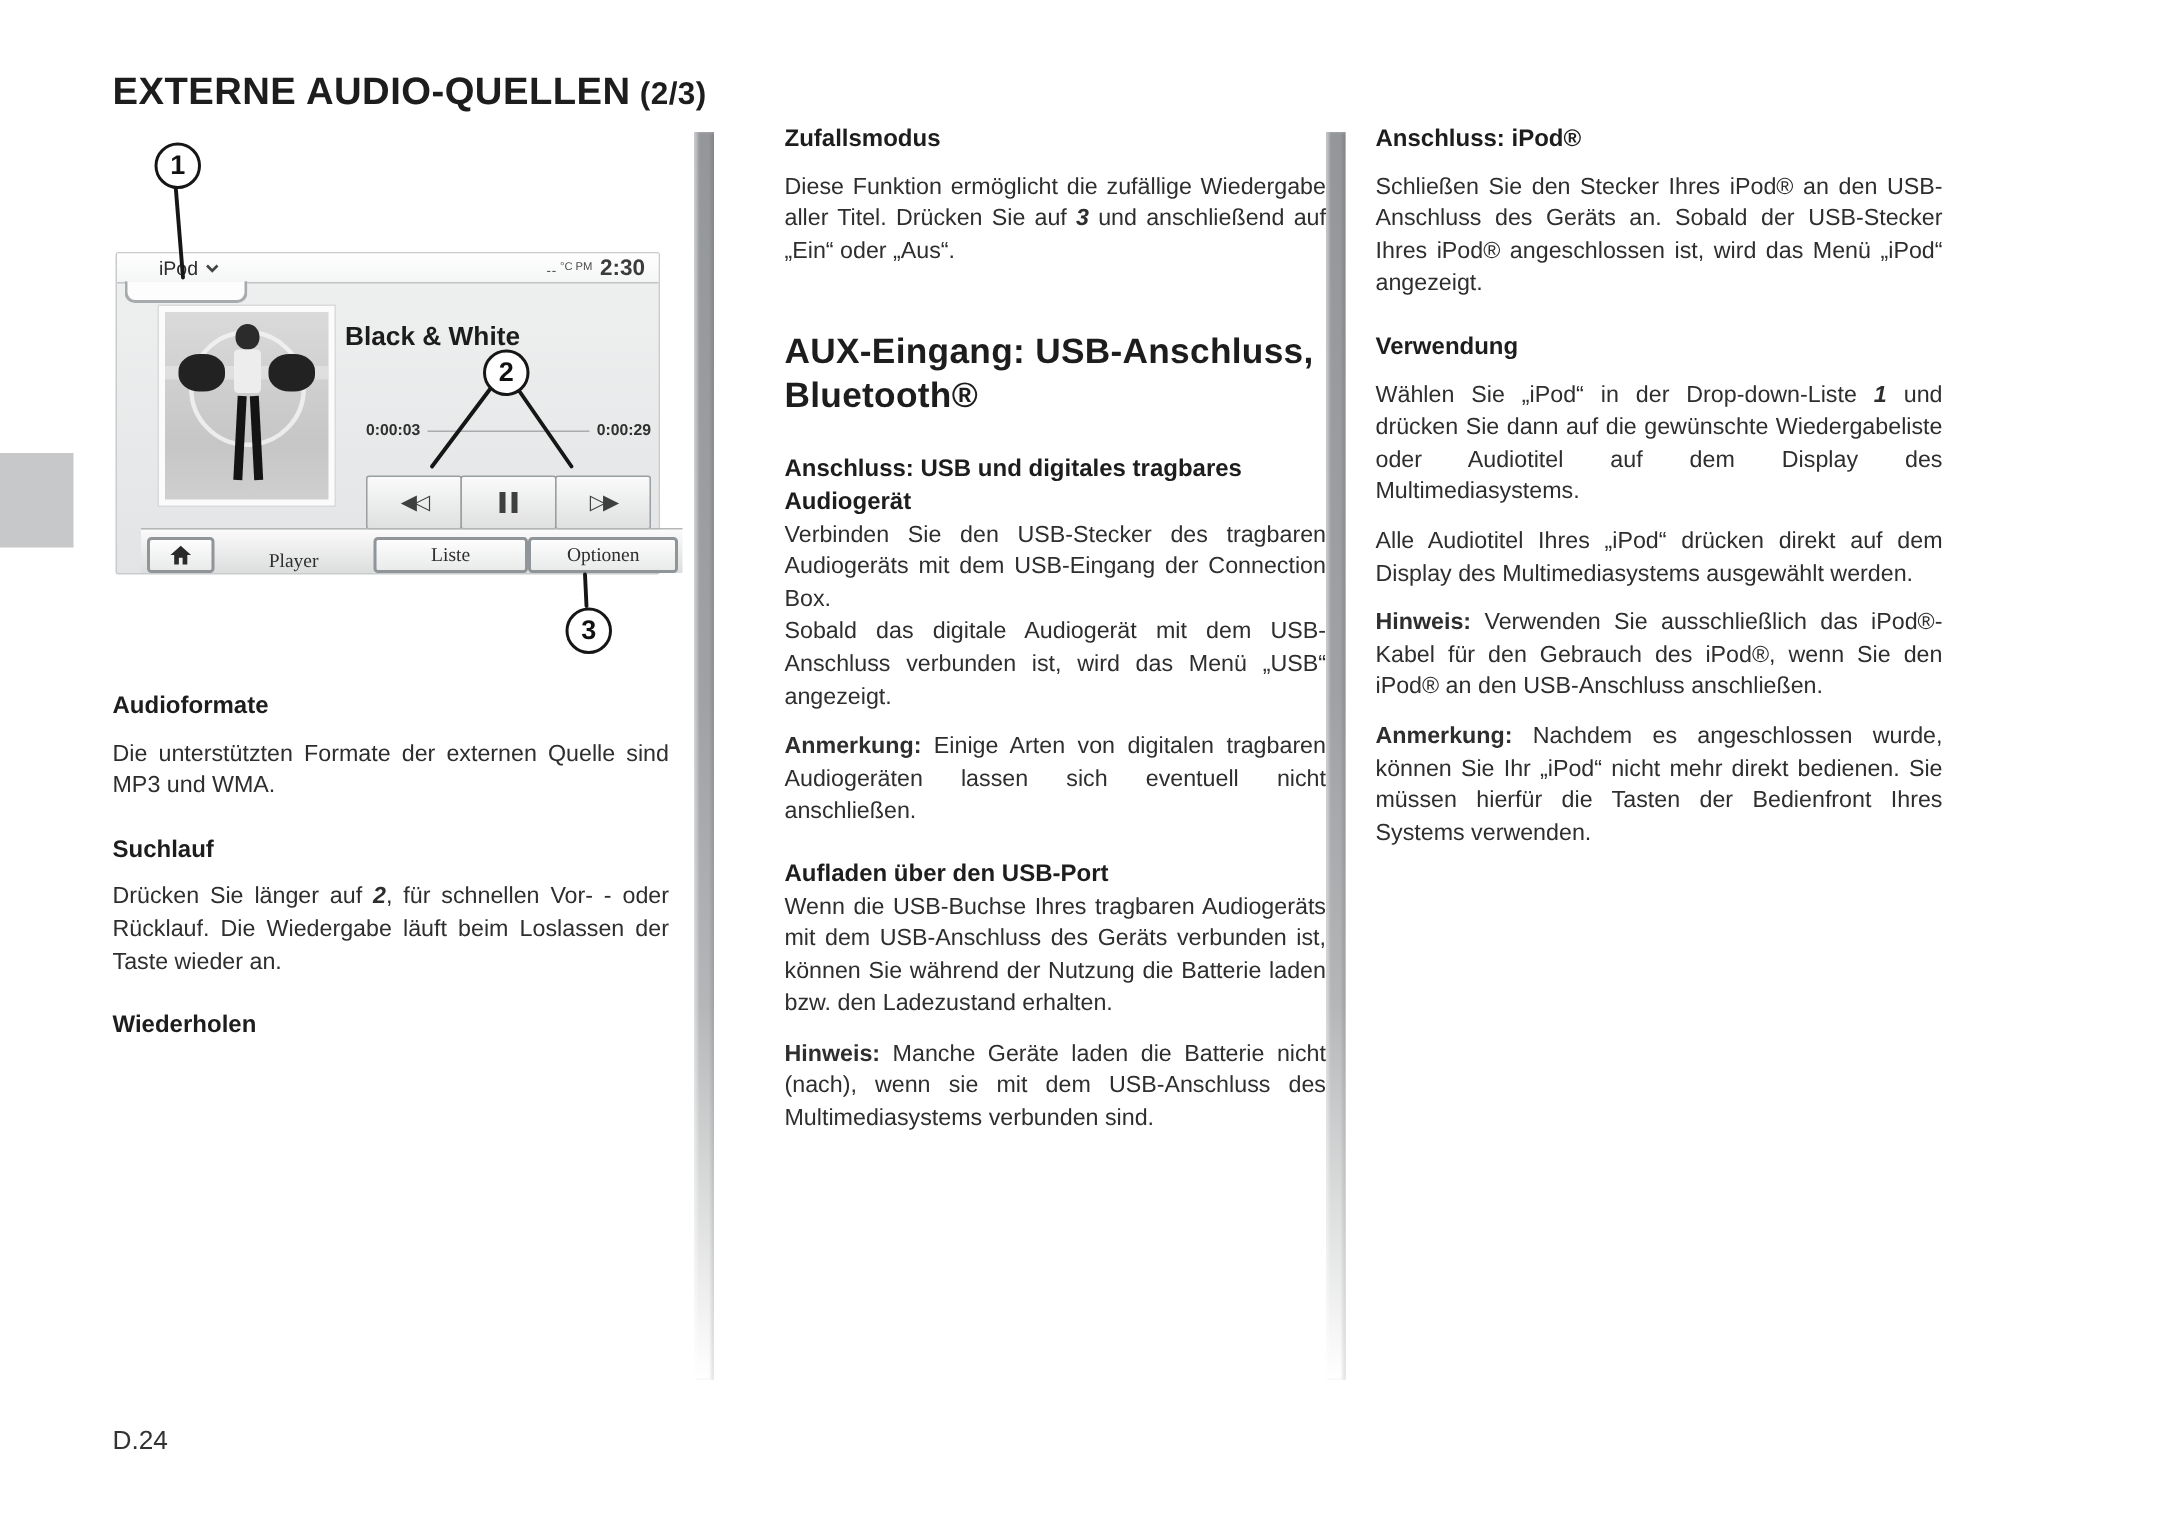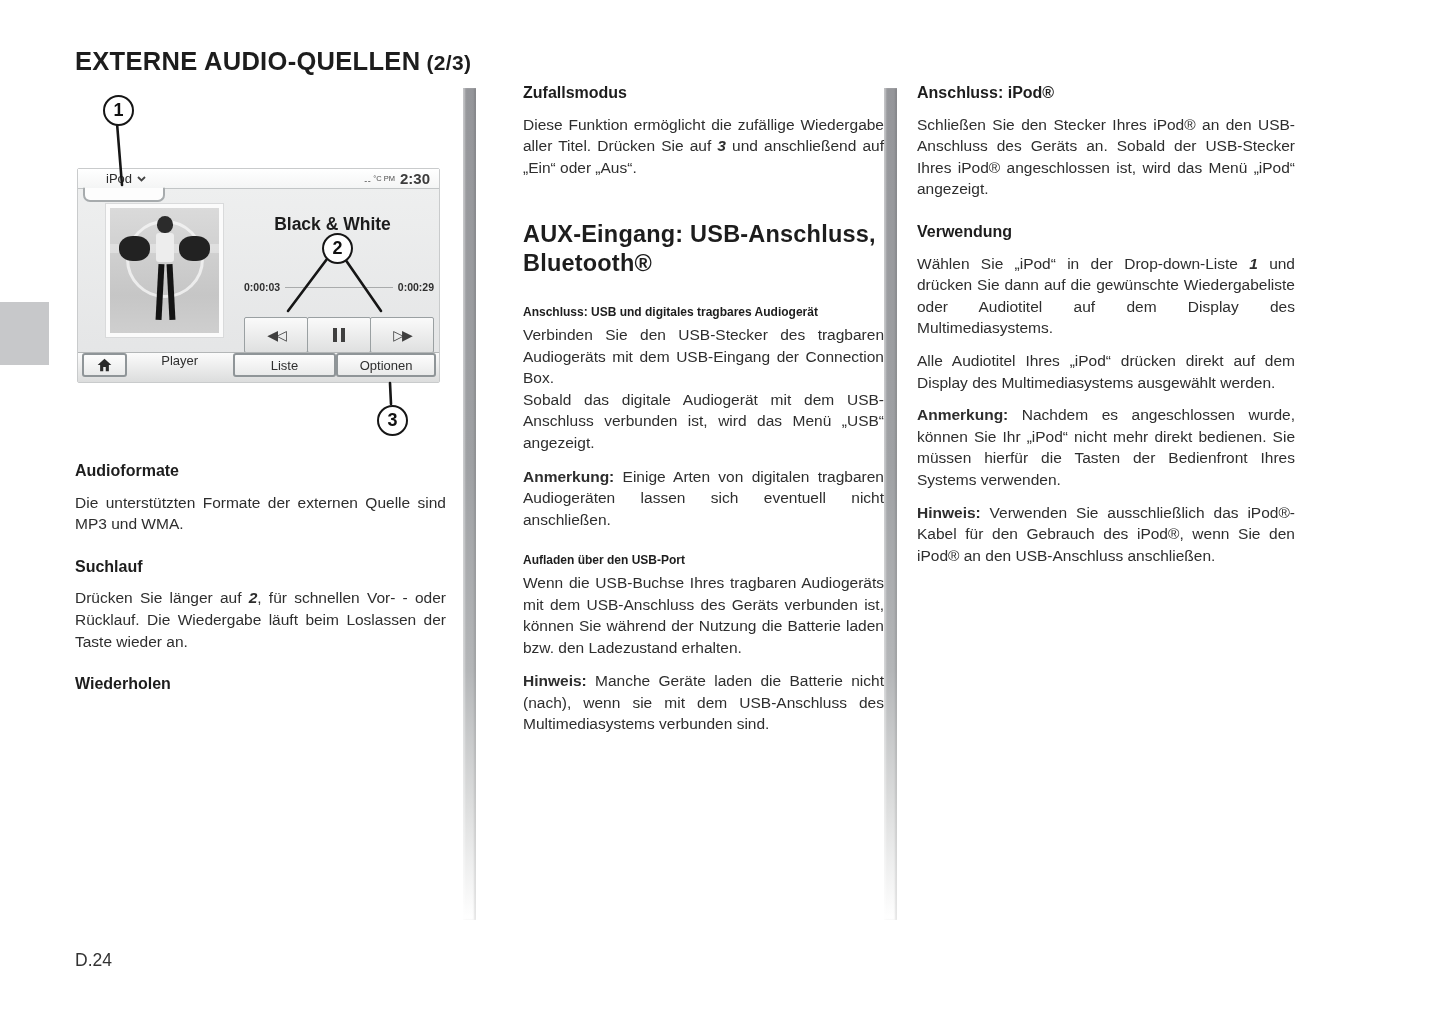--- a/index.html
+++ b/index.html
@@ -20,21 +20,21 @@
 
   
   .col{position:absolute;font-size:15.5px;line-height:21.6px;text-align:justify;}
   #col-left {left:75px; top:460px;width:371px;}
   #col-mid  {left:495px;top:82px; width:361px;margin-left:28px;}
   #col-right{left:917px;top:82px; width:378px;}
   .col h2{font-size:23.5px;line-height:29px;font-weight:bold;color:#1d1d1d;
           margin:42px 0 24px 0;text-align:left;letter-spacing:.2px;}
   .col h3{font-size:16px;font-weight:bold;color:#1d1d1d;margin:21px 0 10px 0;text-align:left;}
   .col h3.first{margin-top:0;}
-  .col h4{font-size:12px;line-height:21.6px;font-weight:bold;color:#1d1d1d;
+  .col h4{font-size:16px;line-height:21.6px;font-weight:bold;color:#1d1d1d;
           margin:20px 0 0 0;text-align:left;}
   .col p{margin:0 0 11px 0;}
   .col p.tight{margin:0;}
   .col p.mt{margin-top:12px;}
   .b{font-weight:bold;}
   .bi{font-weight:bold;font-style:italic;}
 
   
   #figure{position:absolute;left:75px;top:90px;width:372px;height:350px;}
   #callout-svg{position:absolute;left:0;top:0;z-index:5;pointer-events:none;}
@@ -68,35 +68,35 @@
   #photo .band{position:absolute;left:0;top:36px;width:100%;height:9px;background:rgba(255,255,255,.30);}
   #photo .head{position:absolute;left:50%;top:8px;margin-left:-8px;width:16px;height:17px;
                background:#2b2b2b;border-radius:50% 50% 46% 46%;}
   #photo .shirt{position:absolute;left:50%;top:25px;margin-left:-9px;width:18px;height:29px;
                 background:#ededed;border-radius:3px;}
   #photo .spk-l,#photo .spk-r{position:absolute;top:28px;width:31px;height:25px;background:#222;border-radius:45%;}
   #photo .spk-l{left:9px;} #photo .spk-r{right:9px;}
   #photo .leg-l,#photo .leg-r{position:absolute;top:56px;width:6px;height:56px;background:#141414;}
   #photo .leg-l{left:47px;transform:rotate(3deg);} #photo .leg-r{left:58px;transform:rotate(-3deg);}
 
-  #track-title{position:absolute;left:152px;top:25px;width:205px;text-align:center;
+  #track-title{position:absolute;left:152px;top:25px;width:205px;
                font-size:17.5px;font-weight:bold;color:#1c1c1c;}
   #progress{position:absolute;left:166px;top:92px;width:190px;display:flex;align-items:center;
             font-size:10.5px;font-weight:bold;color:#2f2f2f;}
   #progress .line{flex:1;height:1px;background:#a9abac;margin:0 5px;}
   #transport{position:absolute;left:166px;top:128px;width:190px;height:36px;display:flex;}
   .tbtn{flex:1;margin-left:-1px;border:1px solid #9aa0a2;border-radius:2px;box-sizing:border-box;
         background:linear-gradient(#fafafa,#dfe0e0);display:flex;align-items:center;justify-content:center;
         font-family:"DejaVu Sans",sans-serif;font-size:14px;color:#3f3f3f;letter-spacing:-2px;}
   .tbtn:first-child{margin-left:0;}
   .pbar{display:inline-block;width:4px;height:14px;background:#3f3f3f;margin:0 2px;}
 
-  #scr-menu{position:absolute;left:0;bottom:0;width:100%;height:30px;box-sizing:border-box;
+  #scr-menu{position:absolute;left:16px;bottom:0;width:100%;height:30px;box-sizing:border-box;
             border-top:1px solid #b3b6b7;background:linear-gradient(#fbfbfb,#dcdddd);
-            display:flex;align-items:flex-start;font-size:13px;color:#2f2f2f;}
+            display:flex;align-items:flex-end;font-size:13px;color:#2f2f2f;font-family:Liberation Serif, serif;}
   .mbox{height:24px;box-sizing:border-box;border:2px solid #8f9598;border-radius:3px;
         background:linear-gradient(#fdfdfd,#e9eaea);display:flex;align-items:center;justify-content:center;}
   #home-button{width:45px;margin-left:4px;}
   #menu-player{width:106px;text-align:center;}
   #tab-liste{width:104px;}
   #tab-optionen{width:100px;margin-right:3px;}
 </style>
 </head>
 <body>
 
@@ -208,18 +208,18 @@
     <p class="tight"><span>Wenn die USB-Buchse Ihres tragbaren Audiogeräts mit dem USB-Anschluss des Geräts verbunden ist, können Sie während der Nutzung die Batterie laden bzw. den Ladezustand erhalten.</span></p>
     <p class="mt"><span class="b">Hinweis:</span><span> Manche Geräte laden die Batterie nicht (nach), wenn sie mit dem USB-Anschluss des Multimediasystems verbunden sind.</span></p>
   </section>
 
   <section id="col-right" class="col">
     <h3 class="first">Anschluss: iPod®</h3>
     <p><span>Schließen Sie den Stecker Ihres iPod® an den USB-Anschluss des Geräts an. Sobald der USB-Stecker Ihres iPod® angeschlossen ist, wird das Menü „iPod“ angezeigt.</span></p>
     <h3>Verwendung</h3>
     <p><span>Wählen Sie „iPod“ in der Drop-down-Liste </span><span class="bi">1</span><span> und drücken Sie dann auf die gewünschte Wiedergabeliste oder Audiotitel auf dem Display des Multimediasystems.</span></p>
     <p><span>Alle Audiotitel Ihres „iPod“ drücken direkt auf dem Display des Multimediasystems ausgewählt werden.</span></p>
+    <p><span class="b">Hinweis:</span><span> Verwenden Sie ausschließlich das iPod®-Kabel für den Gebrauch des iPod®, wenn Sie den iPod® an den USB-Anschluss anschließen.</span></p>
     <p><span class="b">Anmerkung:</span><span> Nachdem es angeschlossen wurde, können Sie Ihr „iPod“ nicht mehr direkt bedienen. Sie müssen hierfür die Tasten der Bedienfront Ihres Systems verwenden.</span></p>
-    <p><span class="b">Hinweis:</span><span> Verwenden Sie ausschließlich das iPod®-Kabel für den Gebrauch des iPod®, wenn Sie den iPod® an den USB-Anschluss anschließen.</span></p>
   </section>
 
   <div id="page-number">D.24</div>
 </div>
 
 </body></html>

